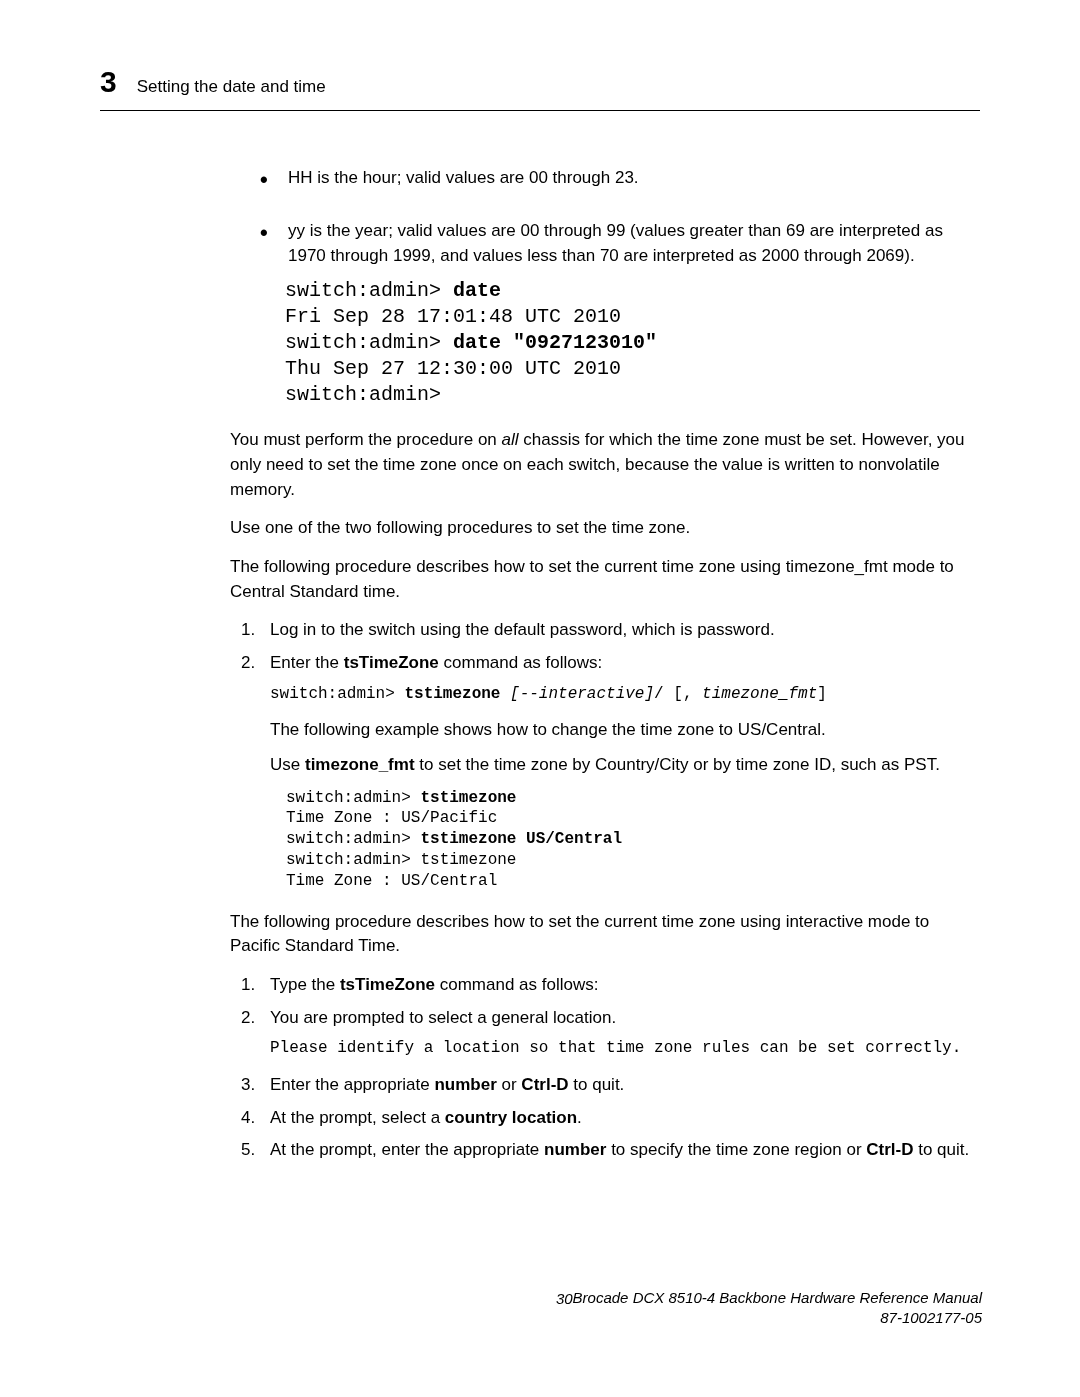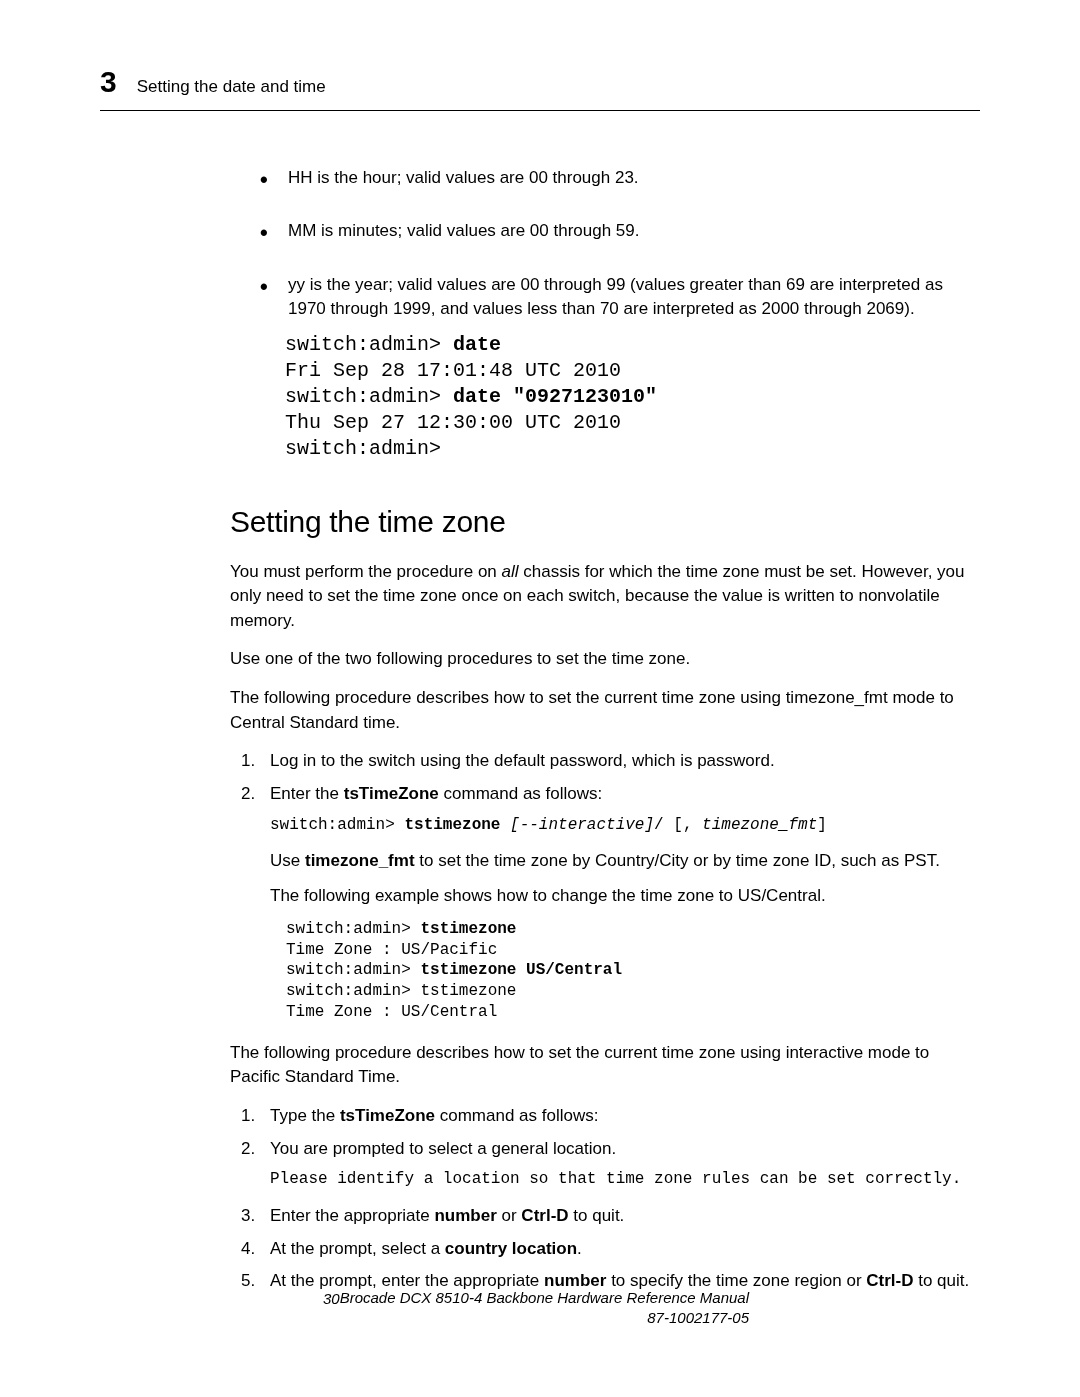--- a/index.html
+++ b/index.html
@@ -101,23 +101,23 @@
     font-size: 16px;
     white-space: pre;
     margin: 8px 0 18px 16px;
     line-height: 1.3;
   }
   .code-block2 .bold { font-weight: bold; }
   .footer {
     position: absolute;
     bottom: 70px;
     left: 100px;
-    right: 108px;
+    right: 98px;
     display: flex;
-    justify-content: center;
+    justify-content: flex-end;
     align-items: flex-start;
     font-style: italic;
     font-size: 15px;
   }
   .footer-left { }
   .footer-right { text-align: right; line-height: 1.3; }
 </style>
 </head>
 <body>
 
@@ -125,45 +125,43 @@
 
   <div class="header-row">
     <span class="chapter-num">3</span>
     <span class="chapter-title">Setting the date and time</span>
   </div>
 
   <div class="content">
 
     <ul class="bullets">
       <li>HH is the hour; valid values are 00 through 23.</li>
-      <li>MM is minutes; valid values are 00 through 59.</li>
       <li>yy is the year; valid values are 00 through 99 (values greater than 69 are interpreted as 1970 through 1999, and values less than 70 are interpreted as 2000 through 2069).</li>
     </ul>
 
     <div class="code"><span>switch:admin&gt; </span><span class="bold">date</span>
 <span>Fri Sep 28 17:01:48 UTC 2010</span>
 <span>switch:admin&gt; </span><span class="bold">date "0927123010"</span>
 <span>Thu Sep 27 12:30:00 UTC 2010</span>
 <span>switch:admin&gt;</span></div>
 
-    <h2 class="section">Setting the time zone</h2>
 
     <p><span>You must perform the procedure on </span><span class="ital-inline">all</span><span> chassis for which the time zone must be set. However, you only need to set the time zone once on each switch, because the value is written to nonvolatile memory.</span></p>
 
     <p>Use one of the two following procedures to set the time zone.</p>
 
     <p>The following procedure describes how to set the current time zone using timezone_fmt mode to Central Standard time.</p>
 
     <ol class="steps">
       <li><span>Log in to the switch using the default password, which is password.</span></li>
       <li>
         <span>Enter the </span><span class="bold-inline">tsTimeZone</span><span> command as follows:</span>
         <div class="step-code"><span>switch:admin&gt; </span><span class="bold">tstimezone </span><span class="ital">[--interactive]</span><span>/ [, </span><span class="ital">timezone_fmt</span><span>]</span></div>
+        <p class="step-p">The following example shows how to change the time zone to US/Central.</p>
         <p class="step-p"><span>Use </span><span class="bold-inline">timezone_fmt</span><span> to set the time zone by Country/City or by time zone ID, such as PST.</span></p>
-        <p class="step-p">The following example shows how to change the time zone to US/Central.</p>
         <div class="code-block2"><span>switch:admin&gt; </span><span class="bold">tstimezone</span>
 <span>Time Zone : US/Pacific</span>
 <span>switch:admin&gt; </span><span class="bold">tstimezone US/Central</span>
 <span>switch:admin&gt; tstimezone</span>
 <span>Time Zone : US/Central</span></div>
       </li>
     </ol>
 
     <p>The following procedure describes how to set the current time zone using interactive mode to Pacific Standard Time.</p>
 

